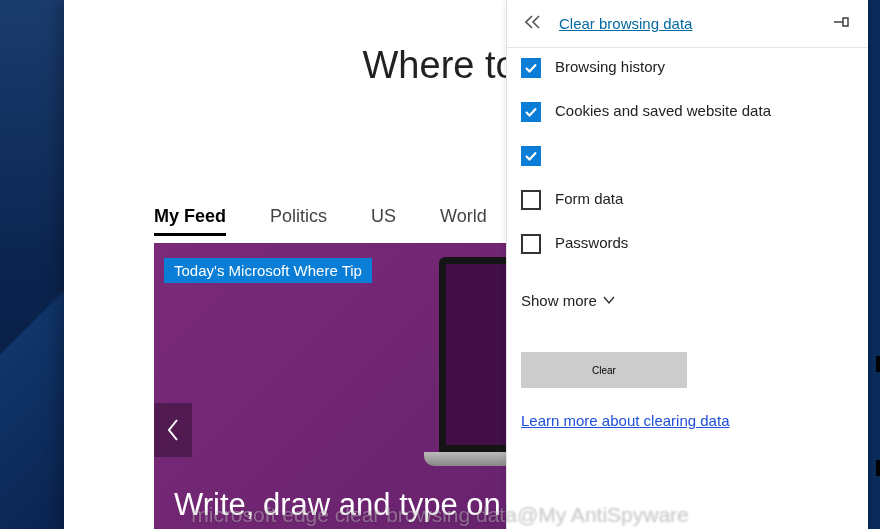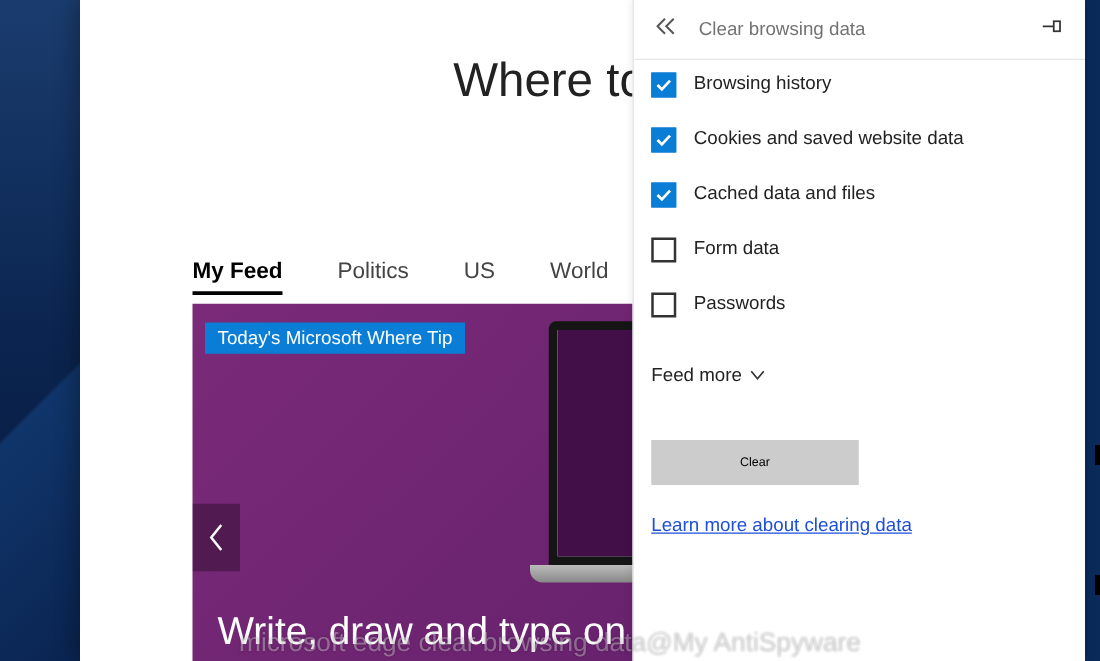--- a/index.html
+++ b/index.html
@@ -33,21 +33,21 @@
   .li-right { width:60%; padding:6px; font-size:6px; color:#27603a; }
   .li-img { width:100%; height:38px; margin:3px 0; border-radius:2px; }
   .li-img.a { background:linear-gradient(120deg,#274a1e,#5a8b3a,#8aa05a); }
   .li-img.b { background:linear-gradient(120deg,#3a6b2a,#7aa04a); }
   .li-img.c { background:linear-gradient(120deg,#6a9a4a,#a8c878,#86a05a); position:relative; }
   .li-kayak { position:absolute; right:12px; bottom:8px; width:18px; height:18px; border-radius:50%; background:radial-gradient(circle,#f5e642 30%,#e84e8a 70%); }
 
   .panel { position:absolute; right:0; top:0; width:362px; height:529px; background:#fff; border-left:1px solid #e0e0e0; box-shadow:-2px 0 6px rgba(0,0,0,.06); }
   .panel-header { height:48px; border-bottom:1px solid #e6e6e6; display:flex; align-items:center; padding:0 14px; }
   .panel-back { cursor:pointer; padding:4px; }
-  .panel-title { margin-left:14px; font-size:15px; color:#737373; flex:1; }
+  .panel-title { margin-left:14px; font-size:15px; color:#0369a1; flex:1;text-decoration:underline; }
   .panel-pin { cursor:pointer; padding:4px; }
   .panel-body { padding:10px 14px 0 14px; }
   .check-row { display:flex; align-items:flex-start; height:44px; cursor:pointer; }
   .check-box { width:20px; height:20px; border:2px solid #333; margin-right:14px; display:flex; align-items:center; justify-content:center; }
   .check-box.on { background:#0a7dd6; border-color:#0a7dd6; }
   .check-lbl { font-size:15px; color:#222; }
   .show-more { display:flex; align-items:center; height:44px; cursor:pointer; font-size:15px; color:#222; }
   .show-more svg { margin-left:6px; }
   .clear-btn { width:166px; height:36px; background:#ccc; border:none; font-size:10px; color:#000; cursor:pointer; margin-top:30px; display:block; }
   .learn-link { display:inline-block; margin-top:24px; color:#1d4ed8; font-size:15px; text-decoration:underline; cursor:pointer; }
@@ -137,33 +137,32 @@
             </svg>
           </span>
         <span class="check-lbl">Cookies and saved website data</span>
       </div>
       <div class="check-row">
         <span class="check-box on">
             <svg width="14" height="14" viewBox="0 0 14 14" fill="none" stroke="#fff" stroke-width="2.2">
               <polyline points="2,7 5.5,10.5 12,3.5"></polyline>
             </svg>
           </span>
-        <span class="check-lbl">Cached data and files</span>
       </div>
       <div class="check-row">
         <span class="check-box"></span>
         <span class="check-lbl">Form data</span>
       </div>
       <div class="check-row">
         <span class="check-box"></span>
         <span class="check-lbl">Passwords</span>
       </div>
 
       <div class="show-more">
-        <span>Feed more</span>
+        <span>Show more</span>
         <svg width="12" height="10" viewBox="0 0 12 10" fill="none" stroke="#333" stroke-width="1.4">
             <polyline points="1,2 6,8 11,2"></polyline>
           </svg>
       </div>
 
       <button class="clear-btn">Clear</button>
 
       <a class="learn-link">Learn more about clearing data</a>
     </div>
   </div>

